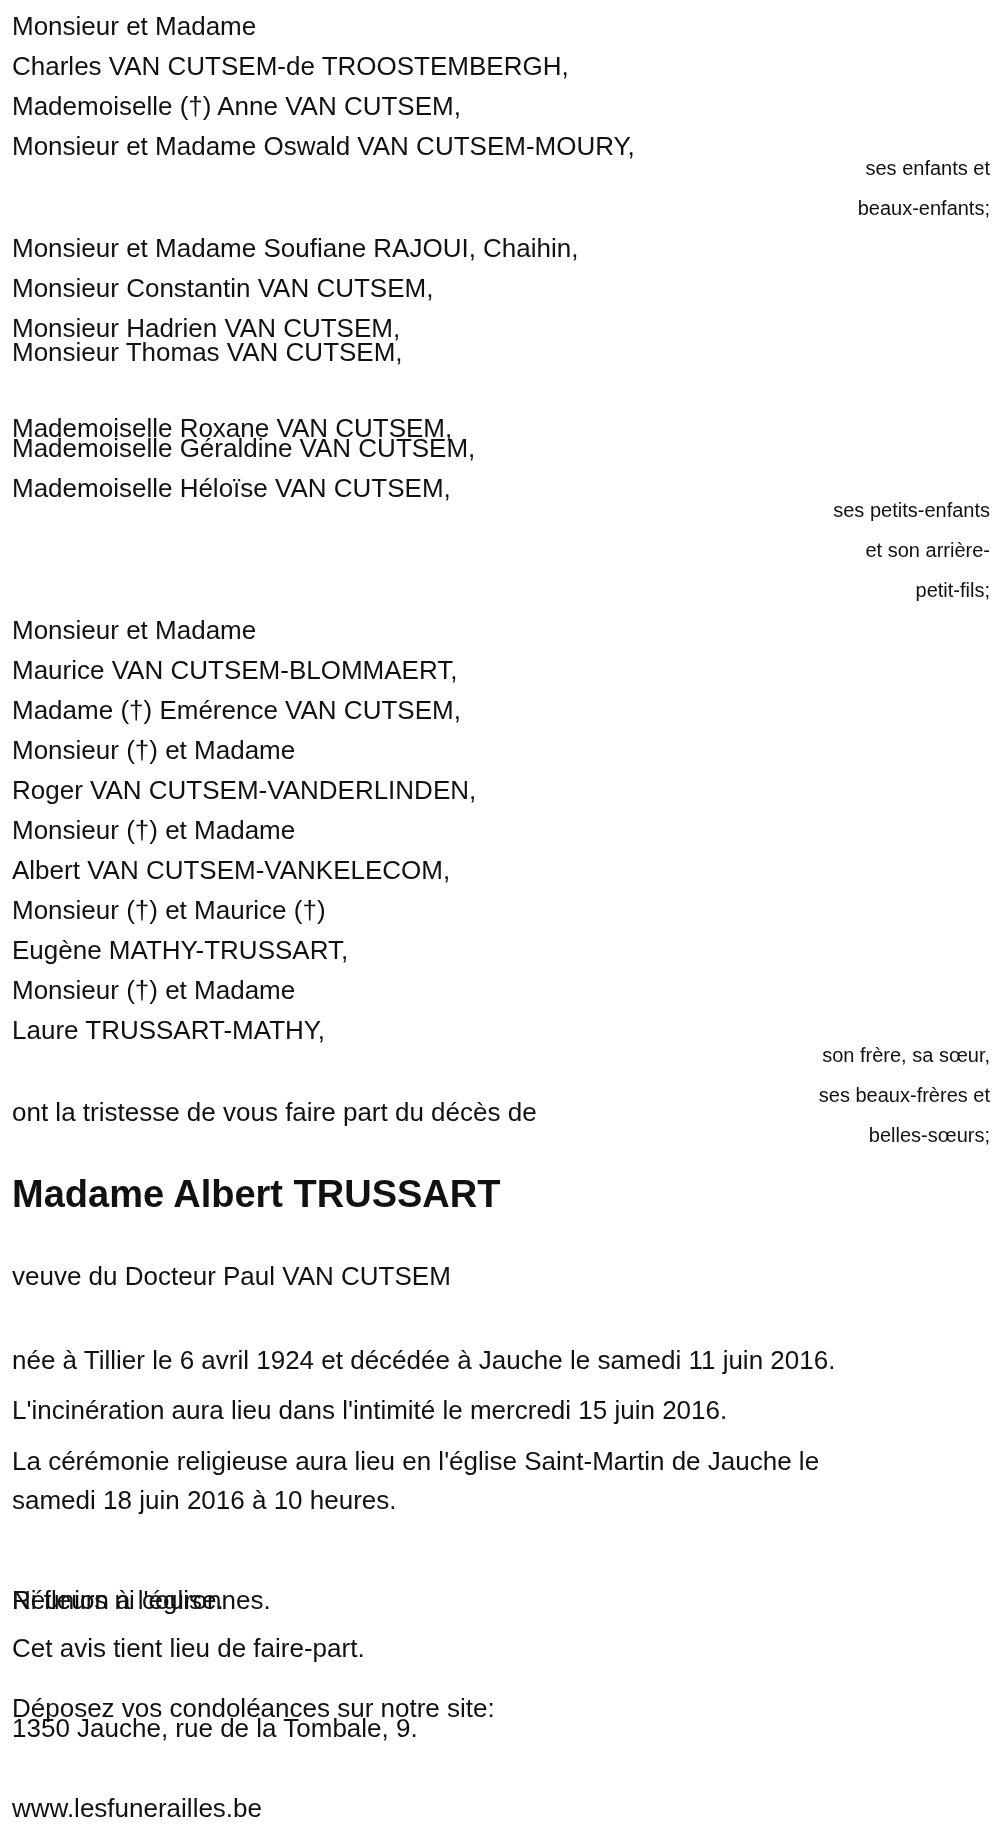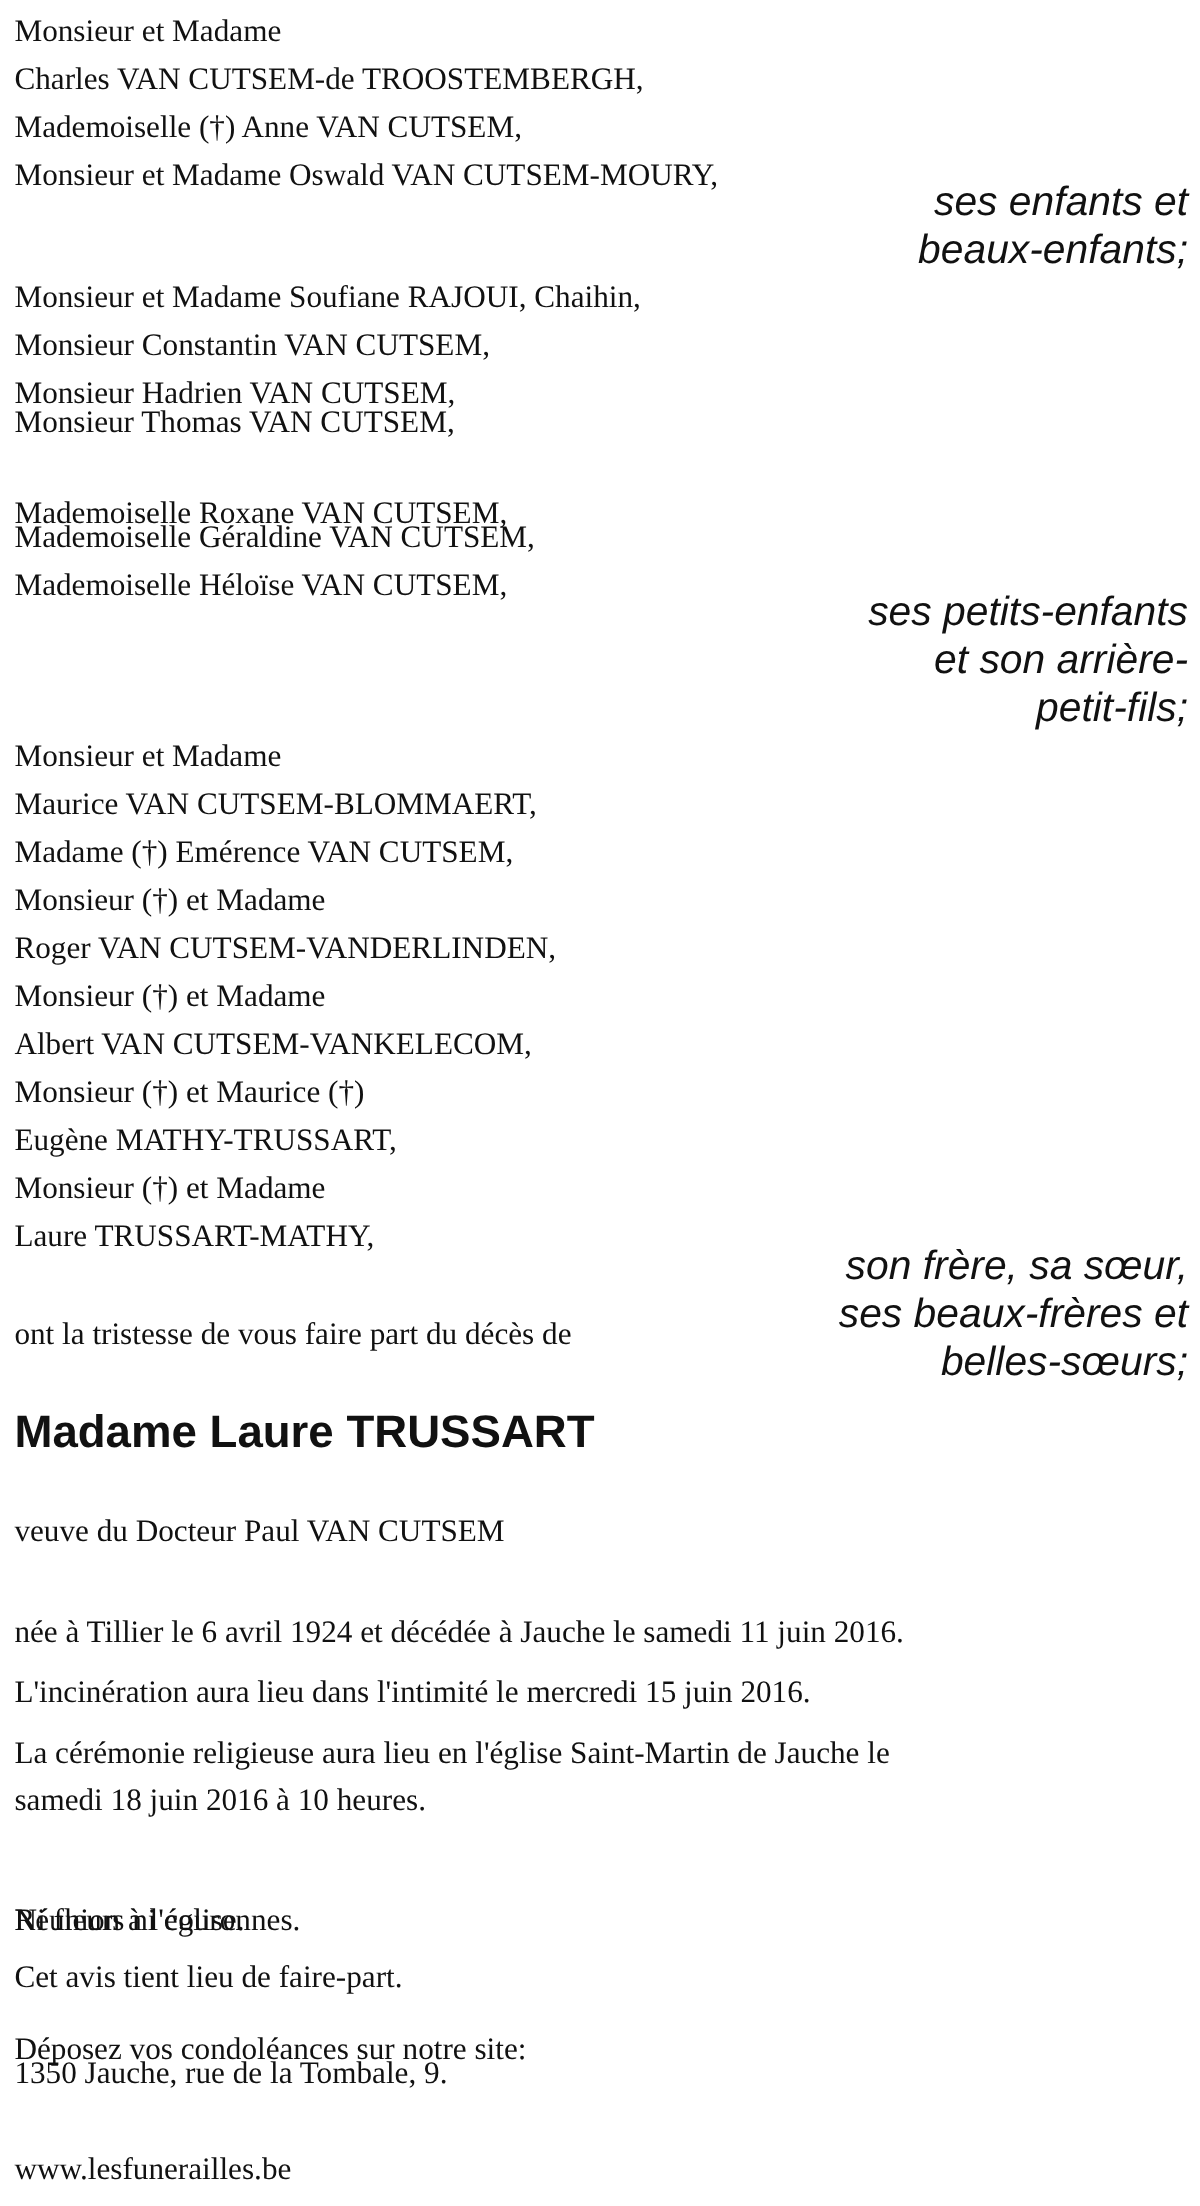--- a/index.html
+++ b/index.html
@@ -1,19 +1,19 @@
 <!DOCTYPE html>
 <html><head>
 <meta charset="utf-8">
 <style>
   html, body { margin: 0; padding: 0; background: #ffffff; }
   body { width: 1000px; height: 1838px; position: relative; overflow: hidden;
          font-family: "Liberation Sans", sans-serif; color: #111111; }
-  .ln { position: absolute; left: 12px; font-size: 26px; line-height: 40px; height: 40px; white-space: nowrap; font-family: Liberation Serif, serif; }
-  .rt { position: absolute; right: 10px; left: auto; font-style: italic; text-align: left; font-size: 34px; line-height: 40px; height: 40px; white-space: nowrap; }
+  .ln { position: absolute; left: 12px; font-size: 26px; line-height: 40px; height: 40px; white-space: nowrap; }
+  .rt { position: absolute; right: 10px; left: auto; text-align: left; font-size: 20px; line-height: 40px; height: 40px; white-space: nowrap; }
   .heading { position: absolute; left: 12px; top: 1171px; font-size: 38px; font-weight: bold; line-height: 46px; white-space: nowrap; }
 </style>
 </head>
 <body>
 
 <div>
 
   <div>
     <div class="ln" style="top:6px">Monsieur et Madame</div>
     <div class="ln" style="top:46px">Charles VAN CUTSEM-de TROOSTEMBERGH,</div>
@@ -48,21 +48,21 @@
     <div class="ln" style="top:930px">Eugène MATHY-TRUSSART,</div>
     <div class="ln" style="top:970px">Monsieur (†) et Madame</div>
     <div class="ln" style="top:1010px">Laure TRUSSART-MATHY,</div>
     <div class="rt" style="top:1035px">son frère, sa sœur,</div>
     <div class="rt" style="top:1075px">ses beaux-frères et</div>
     <div class="rt" style="top:1115px">belles-sœurs;</div>
   </div>
 
   <div class="ln" style="top:1092px">ont la tristesse de vous faire part du décès de</div>
 
-  <div class="heading">Madame Laure TRUSSART</div>
+  <div class="heading">Madame Albert TRUSSART</div>
 
   <div class="ln" style="top:1256px">veuve du Docteur Paul VAN CUTSEM</div>
 
   <div>
     <div class="ln" style="top:1340px">née à Tillier le 6 avril 1924 et décédée à Jauche le samedi 11 juin 2016.</div>
     <div class="ln" style="top:1390px">L'incinération aura lieu dans l'intimité le mercredi 15 juin 2016.</div>
     <div class="ln" style="top:1441px">La cérémonie religieuse aura lieu en l'église Saint-Martin de Jauche le</div>
     <div class="ln" style="top:1480px">samedi 18 juin 2016 à 10 heures.</div>
     <div class="ln" style="top:1580px">Réunion à l'église.</div>
     <div class="ln" style="top:1580px">Ni fleurs ni couronnes.</div>

